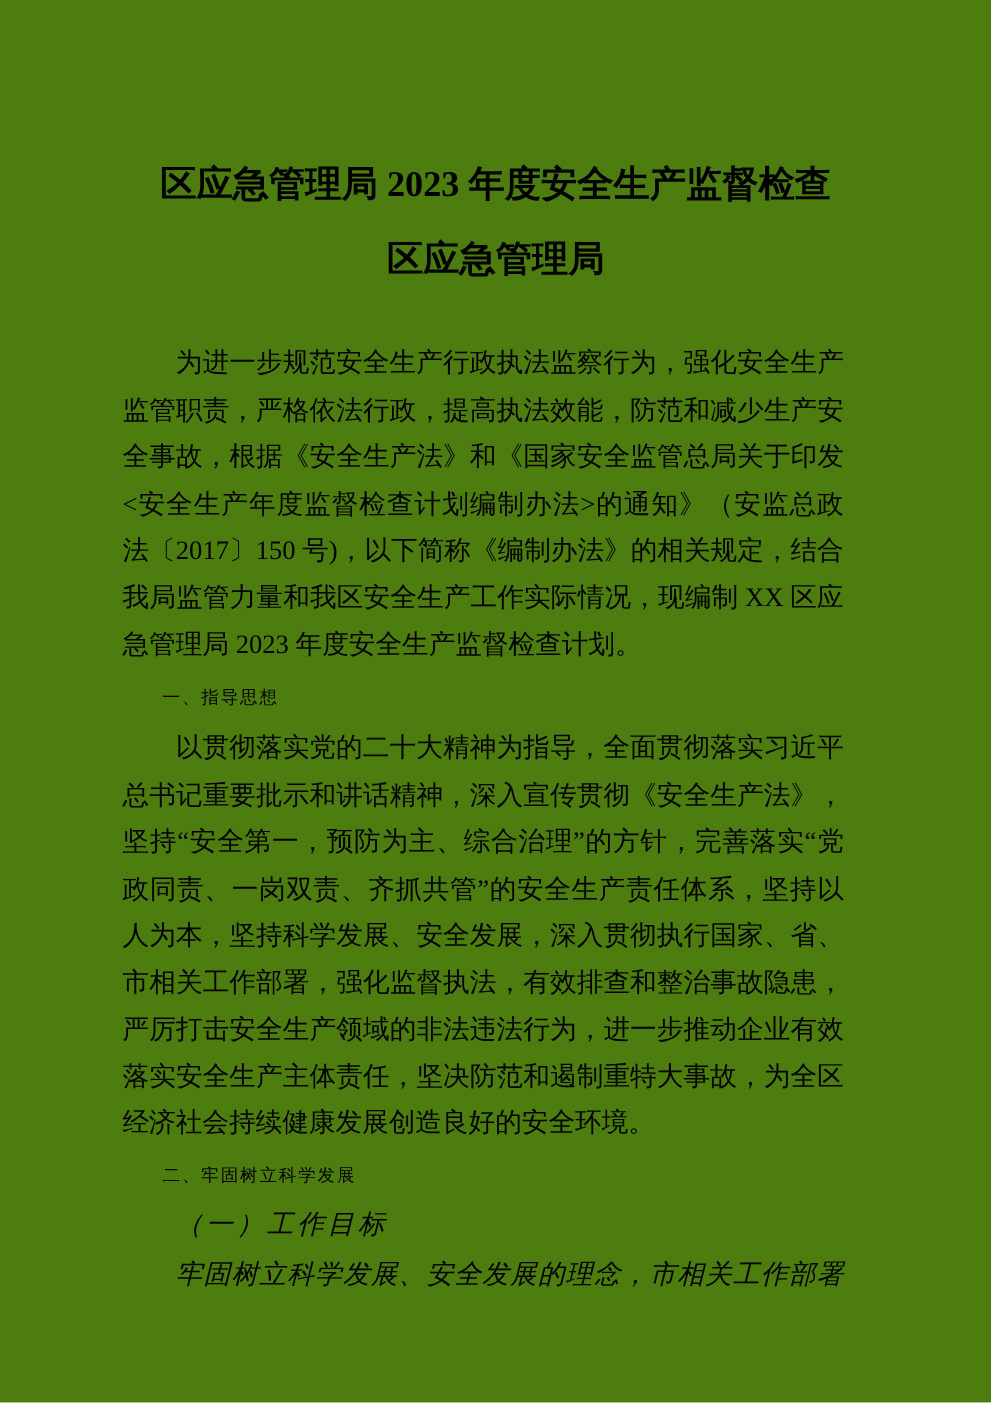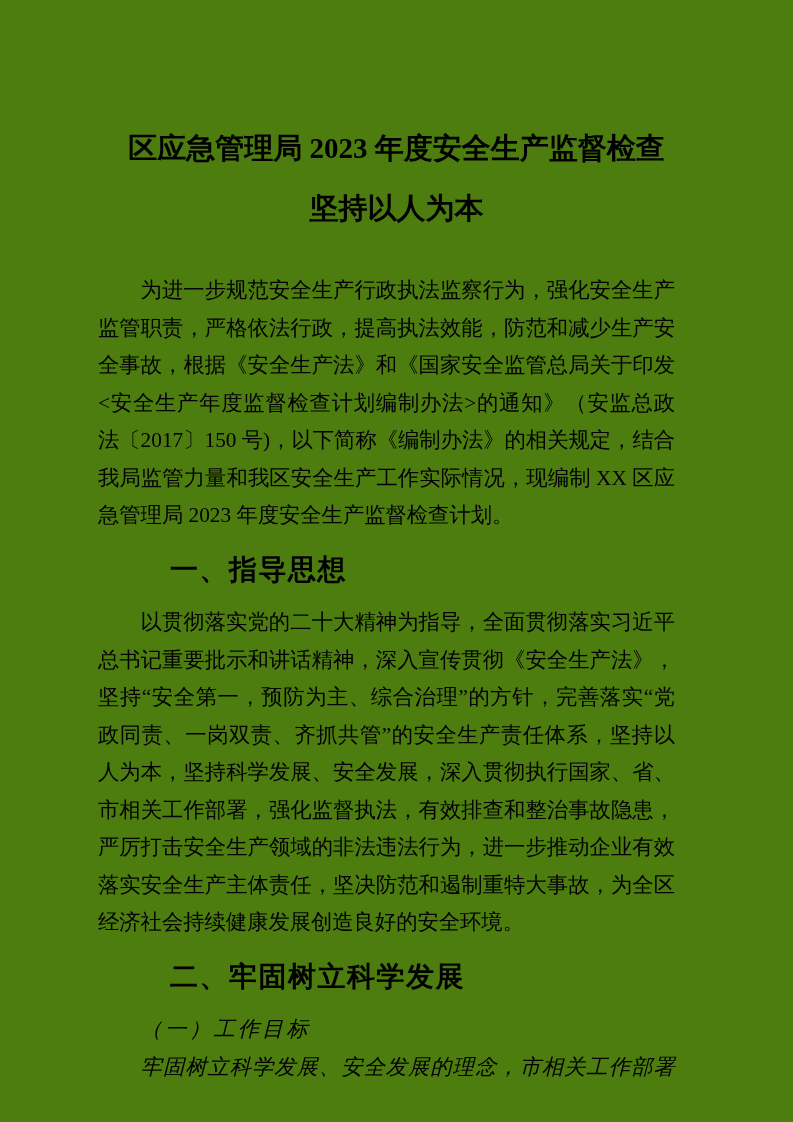--- a/index.html
+++ b/index.html
@@ -34,52 +34,52 @@
     font-size: 21.3px;
     line-height: 37.5px;
     text-align: justify;
     text-justify: inter-character;
   }
   .para {
     margin: 0;
     text-indent: 2em;
   }
   .heading {
-    margin: 16px;
+    margin: 4px;
     text-indent: 2em;
-    font-size: 28px;
+    font-size: 14px;
     line-height: 37.5px;
-    font-weight: bold;
+    font-weight: normal;
     letter-spacing: 1.5px;
     font-family: "Liberation Sans", "DejaVu Sans", sans-serif;
   }
   .subheading {
     margin: 0;
     text-indent: 2em;
     font-size: 21.3px;
     line-height: 37.5px;
     font-weight: normal;
     font-style: italic;
     letter-spacing: 3px;
-    font-family: Liberation Serif, serif;
+    font-family: Liberation Mono, monospace;
   }
   .kaiti {
     font-style: italic;
     letter-spacing: 0.5px;
     text-align-last: justify;
   }
 </style>
 </head>
 <body>
 
 <div class="page">
 
   <header class="doc-title">
     <span class="title-line">区应急管理局 2023 年度安全生产监督检查</span>
-    <span class="title-line">坚持以人为本</span>
+    <span class="title-line">区应急管理局</span>
   </header>
 
   <main class="doc-body">
 
     <p class="para">为进一步规范安全生产行政执法监察行为，强化安全生产监管职责，严格依法行政，提高执法效能，防范和减少生产安全事故，根据《安全生产法》和《国家安全监管总局关于印发&lt;安全生产年度监督检查计划编制办法&gt;的通知》（安监总政法〔2017〕150 号)，以下简称《编制办法》的相关规定，结合我局监管力量和我区安全生产工作实际情况，现编制 XX 区应急管理局 2023 年度安全生产监督检查计划。</p>
 
     <h2 class="heading">一、指导思想</h2>
 
     <p class="para">以贯彻落实党的二十大精神为指导，全面贯彻落实习近平总书记重要批示和讲话精神，深入宣传贯彻《安全生产法》，坚持“安全第一，预防为主、综合治理”的方针，完善落实“党政同责、一岗双责、齐抓共管”的安全生产责任体系，坚持以人为本，坚持科学发展、安全发展，深入贯彻执行国家、省、市相关工作部署，强化监督执法，有效排查和整治事故隐患，严厉打击安全生产领域的非法违法行为，进一步推动企业有效落实安全生产主体责任，坚决防范和遏制重特大事故，为全区经济社会持续健康发展创造良好的安全环境。</p>
 

